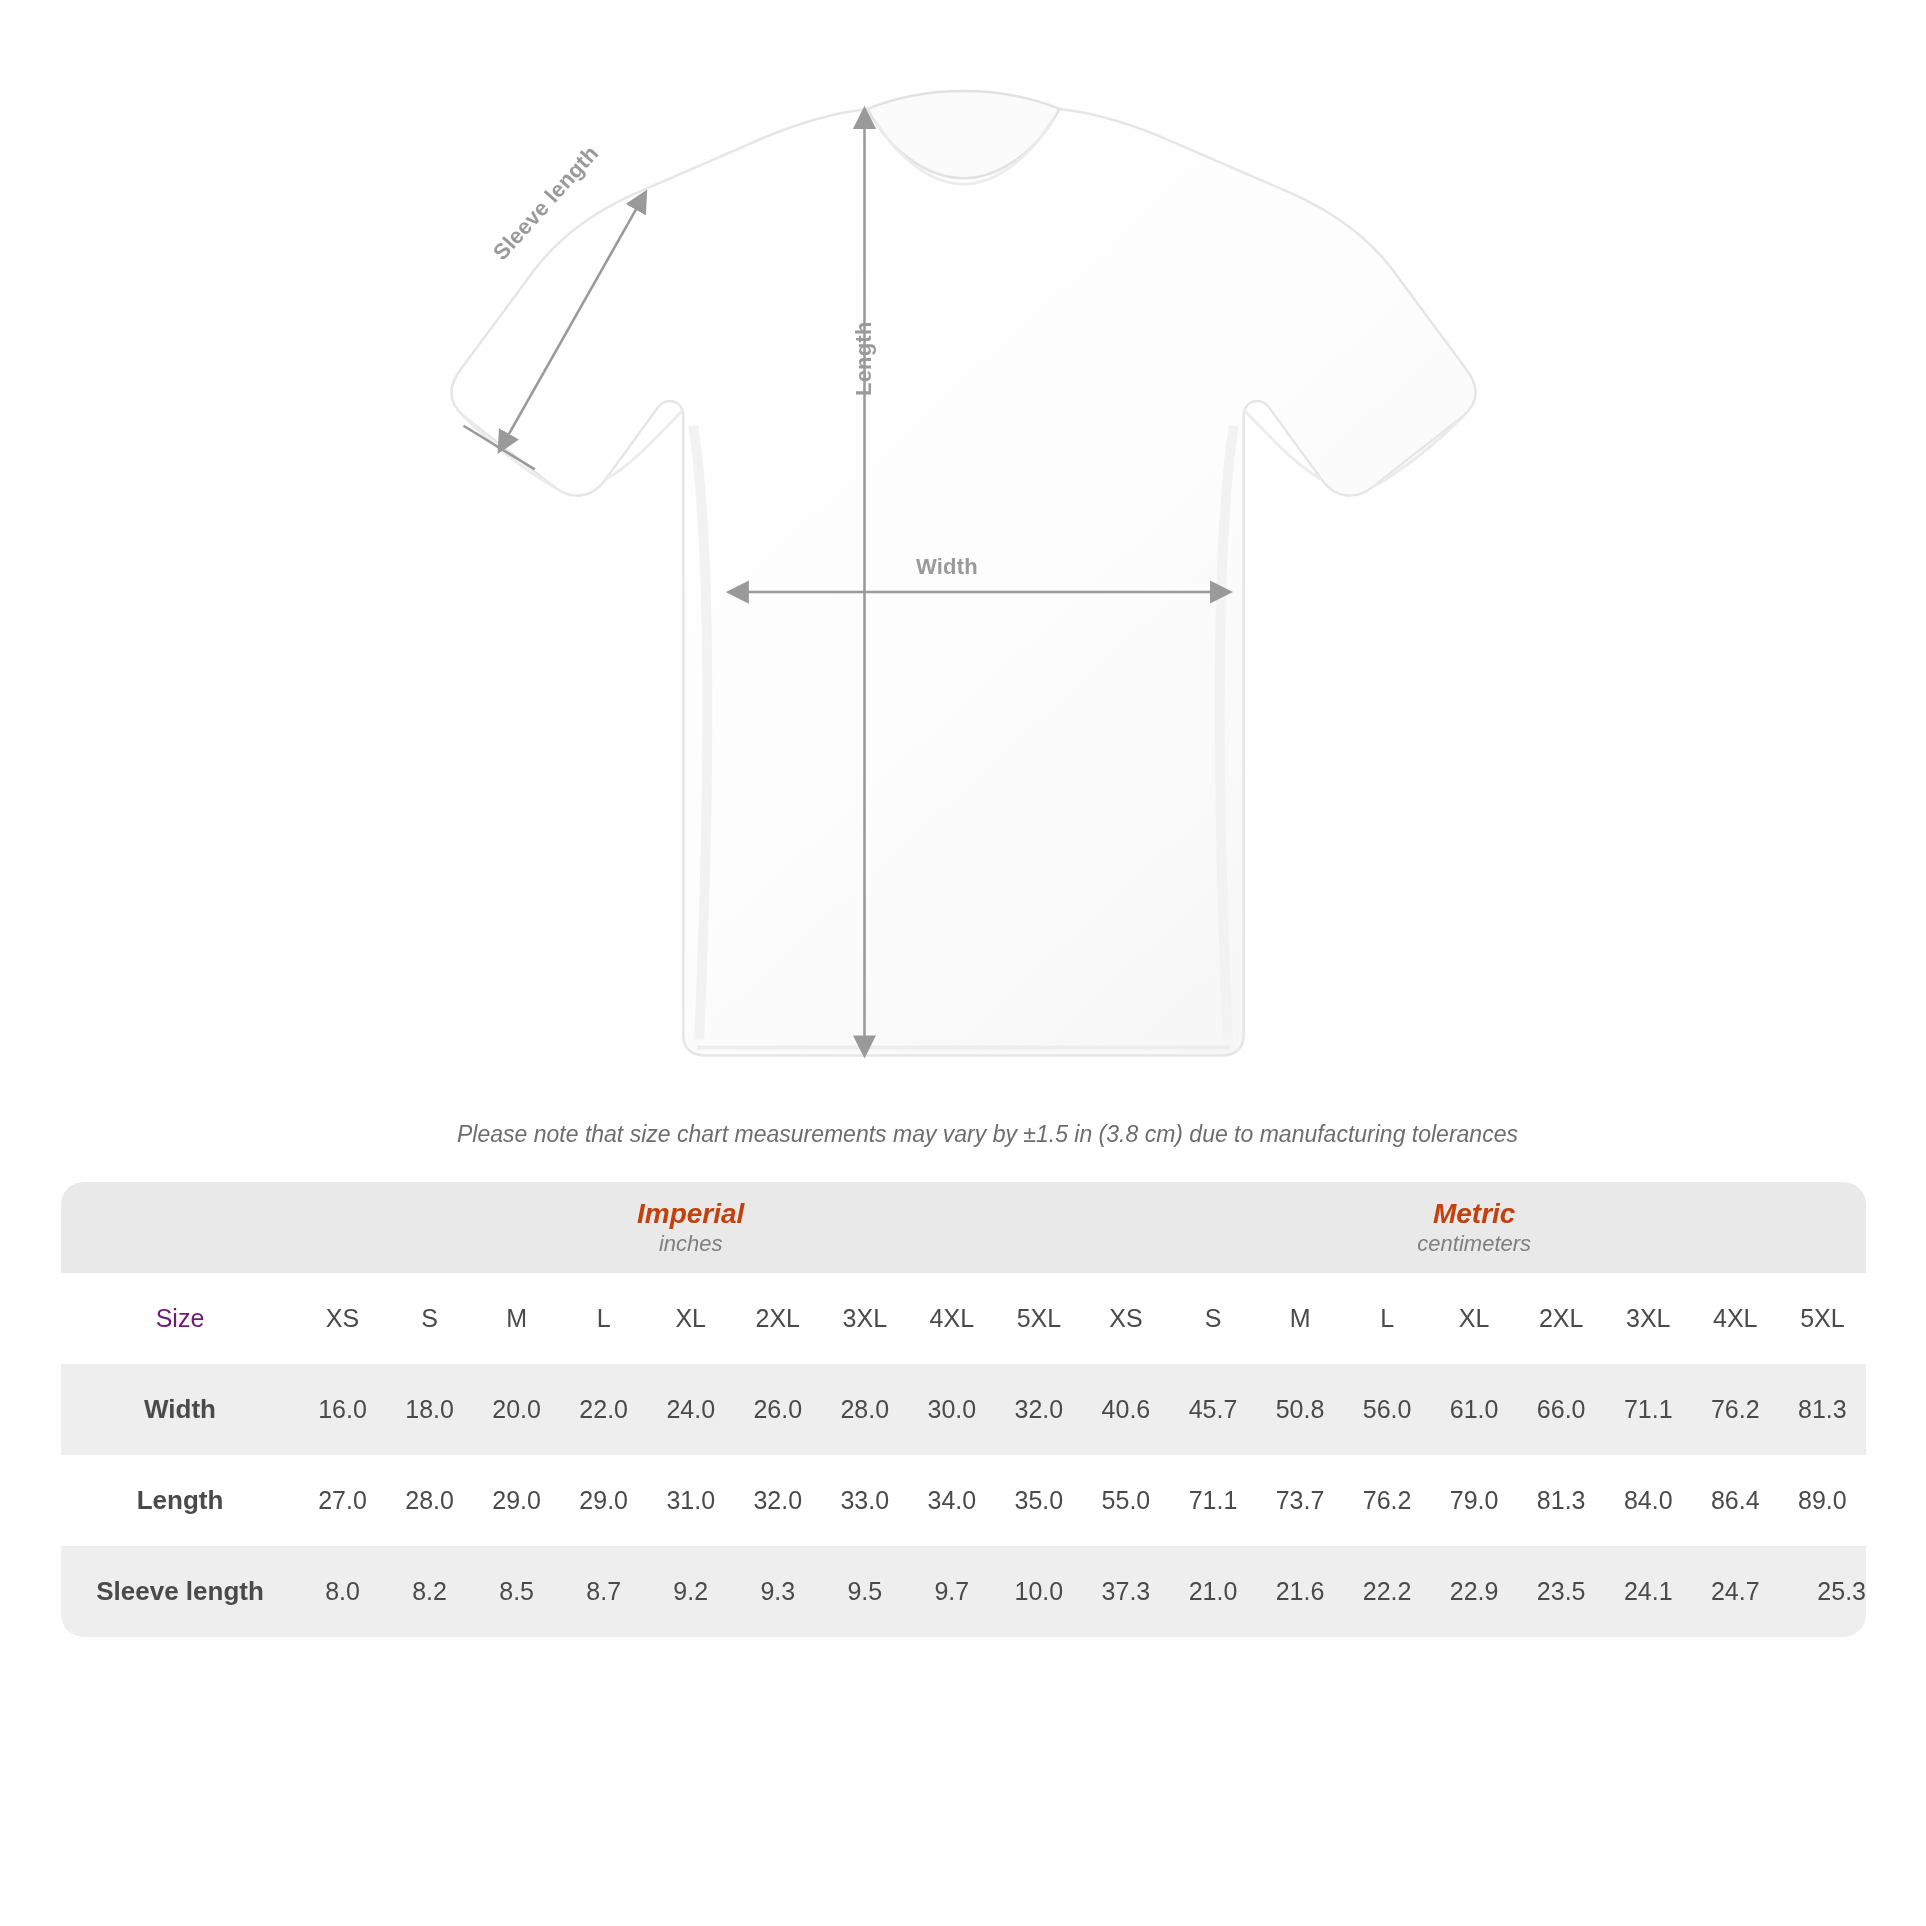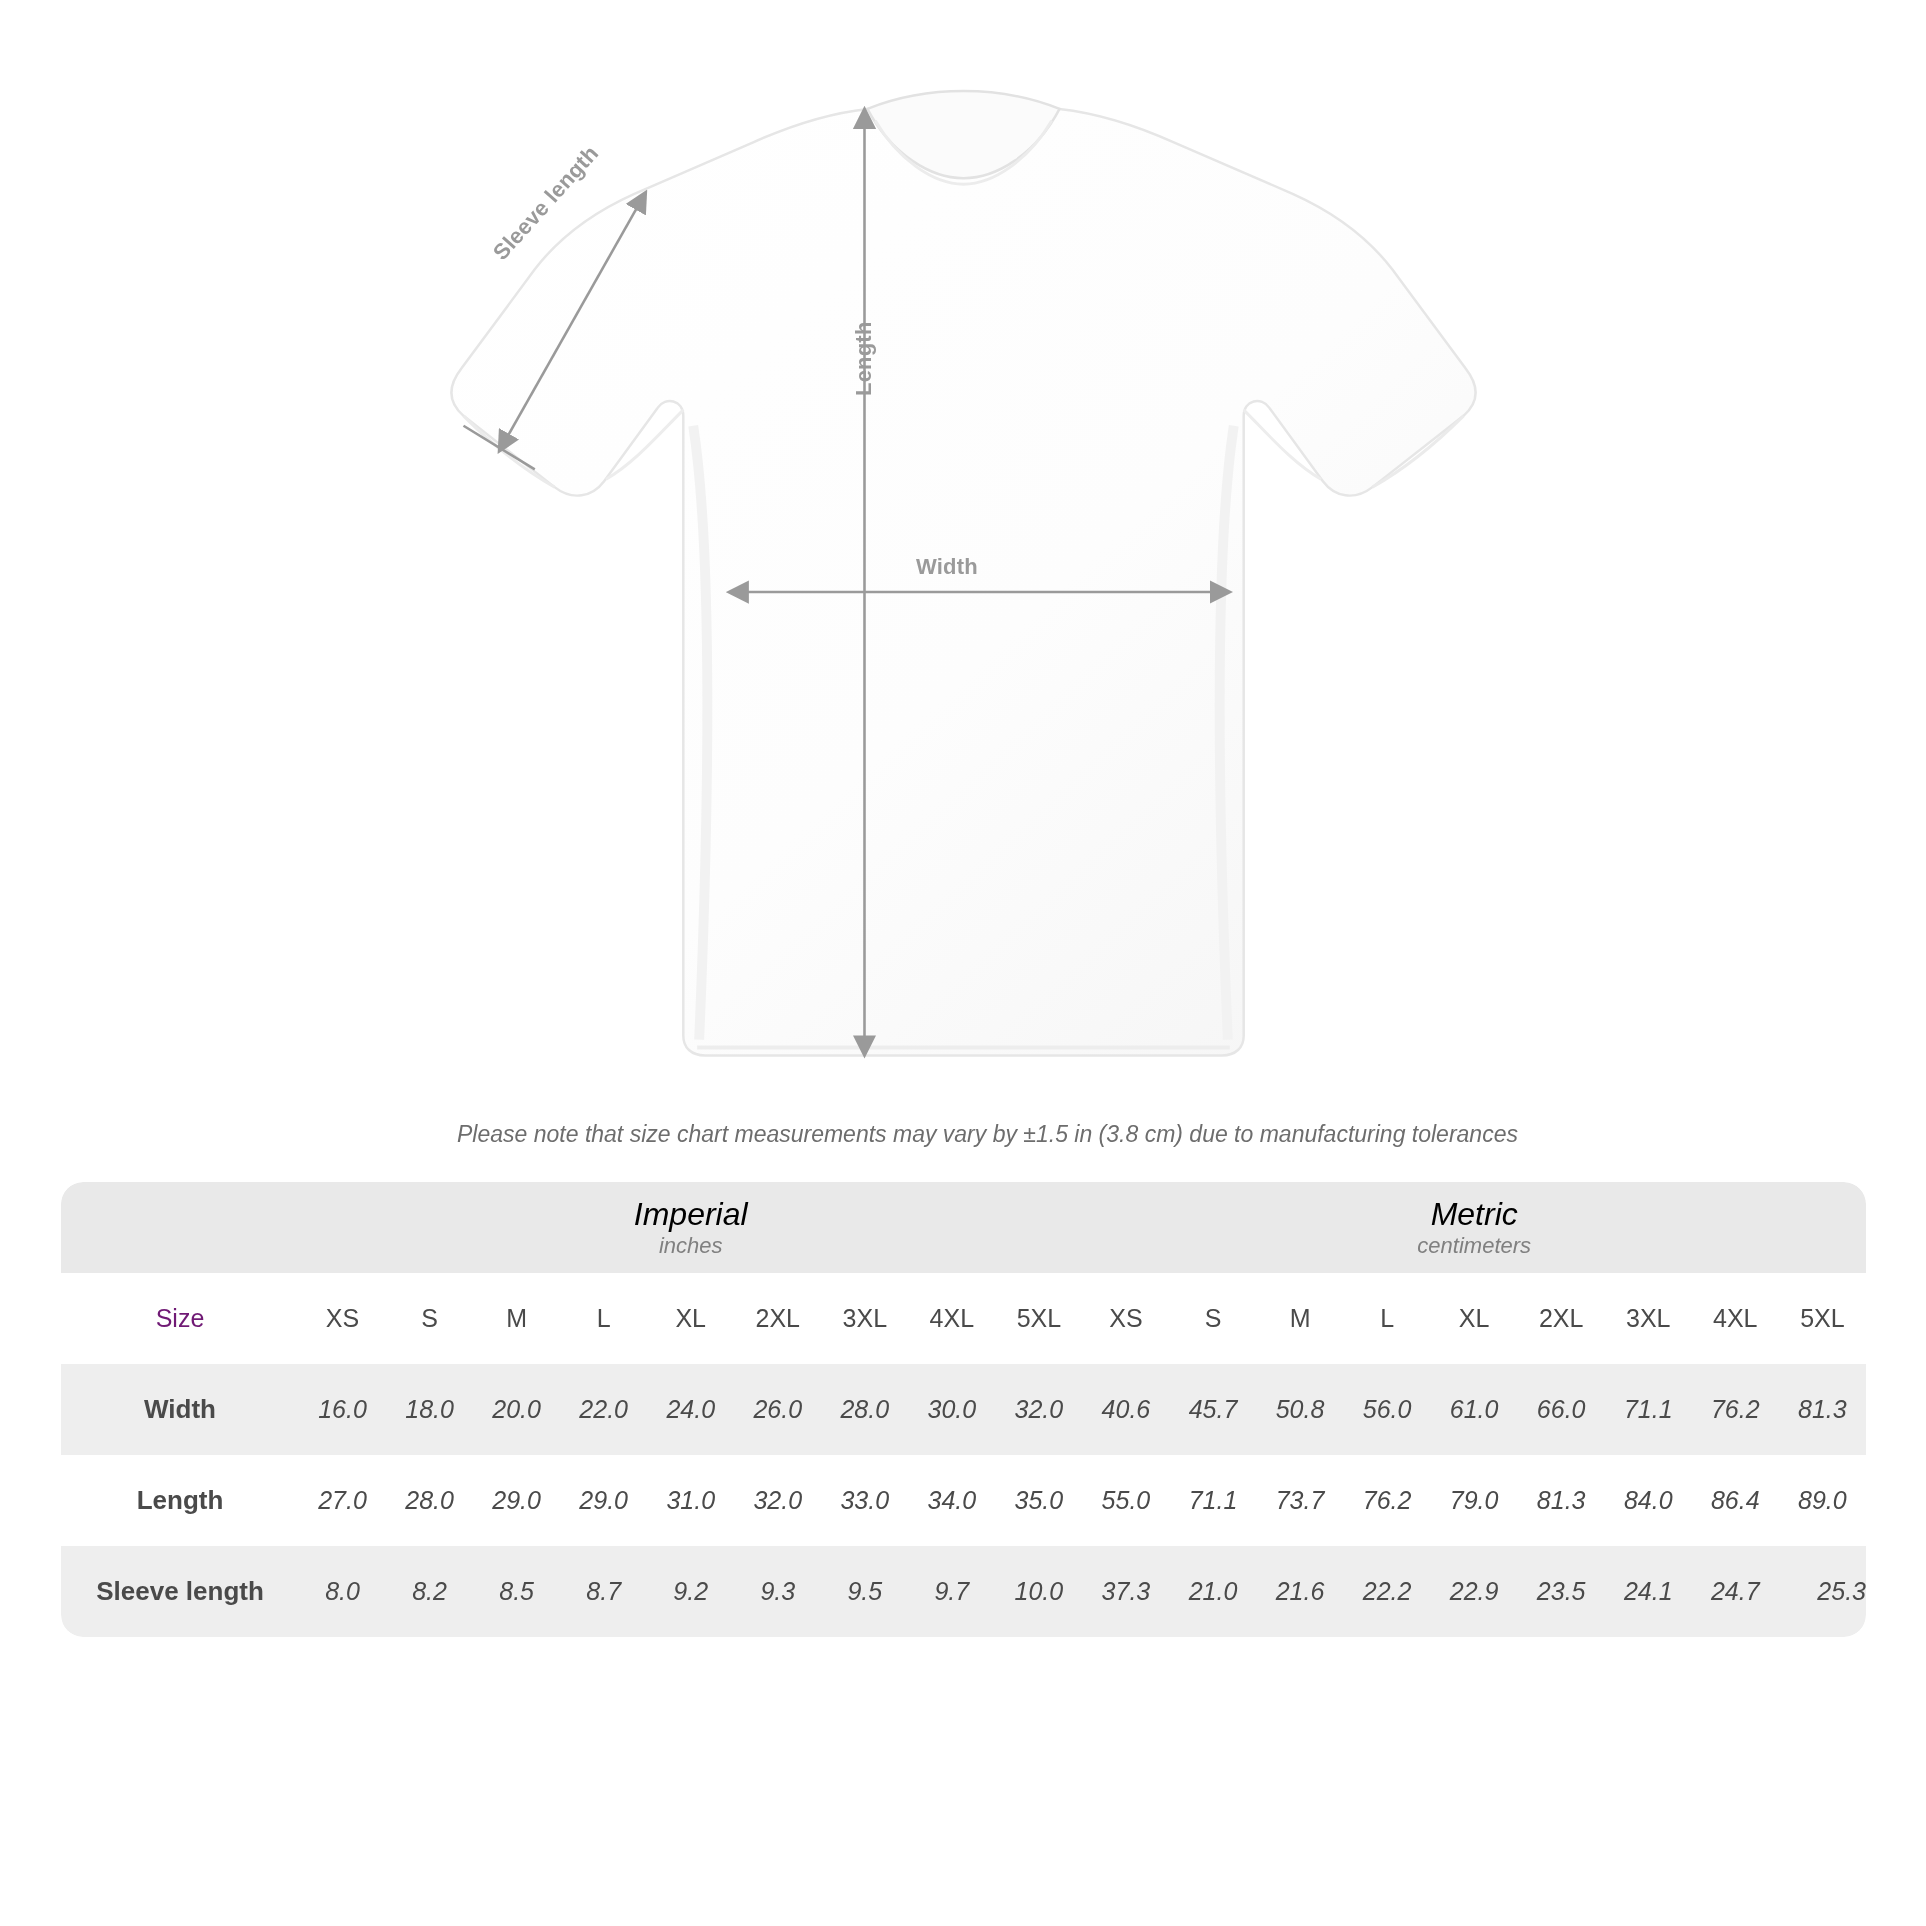--- a/index.html
+++ b/index.html
@@ -99,24 +99,24 @@
     border: none;
   }
   .col-label { width: 238px; }
 
   .unit-row td {
     background: #e9e9e9;
     height: 131px;
     vertical-align: middle;
   }
   .unit-name {
-    font-size: 32px;
-    font-weight: normal;
+    font-size: 28px;
+    font-weight: bold;
     font-style: italic;
-    color: #000000;
+    color: #c2410c;
     line-height: 1.15;
   }
   .unit-sub {
     font-size: 22px;
     font-style: italic;
     color: #808080;
     margin-top: 1px;
   }
   .unit-row td.blank-left { background: #e9e9e9; }
 
@@ -131,21 +131,21 @@
     color: #701a75;
   }
 
   .data-row.shaded td { background: #eeeeee; }
   .data-row.plain td { background: #ffffff; }
   .data-row td.row-title {
     font-weight: bold;
     color: #4a4a4a;
     font-size: 26px;
   }
-  .data-row td.val { color: #4a4a4a; font-style: italic; }
+  .data-row td.val { color: #4a4a4a; }
 
   
   .table-wrap tr:first-child td:first-child { border-top-left-radius: 22px; }
   .table-wrap tr:first-child td:last-child  { border-top-right-radius: 22px; }
   .table-wrap tr:last-child td:first-child  { border-bottom-left-radius: 22px; }
   .table-wrap tr:last-child td:last-child   { border-bottom-right-radius: 22px; text-align: right; }
 </style>
 </head>
 <body>
 

